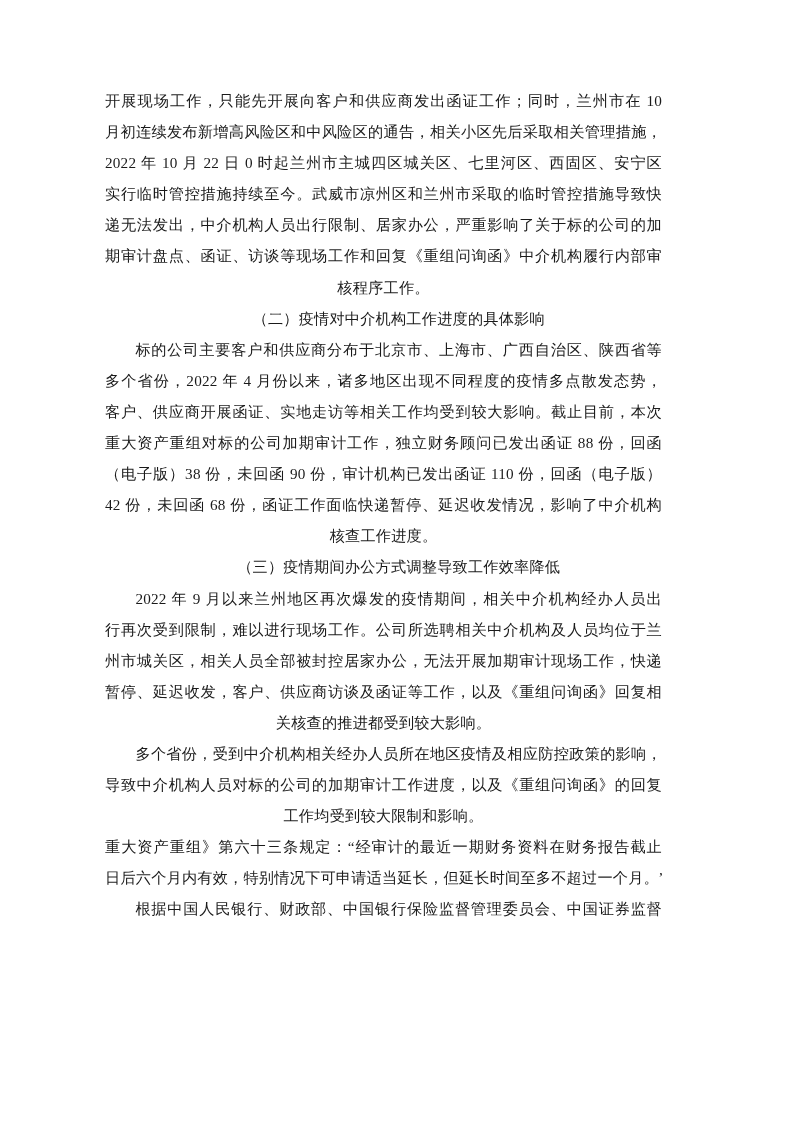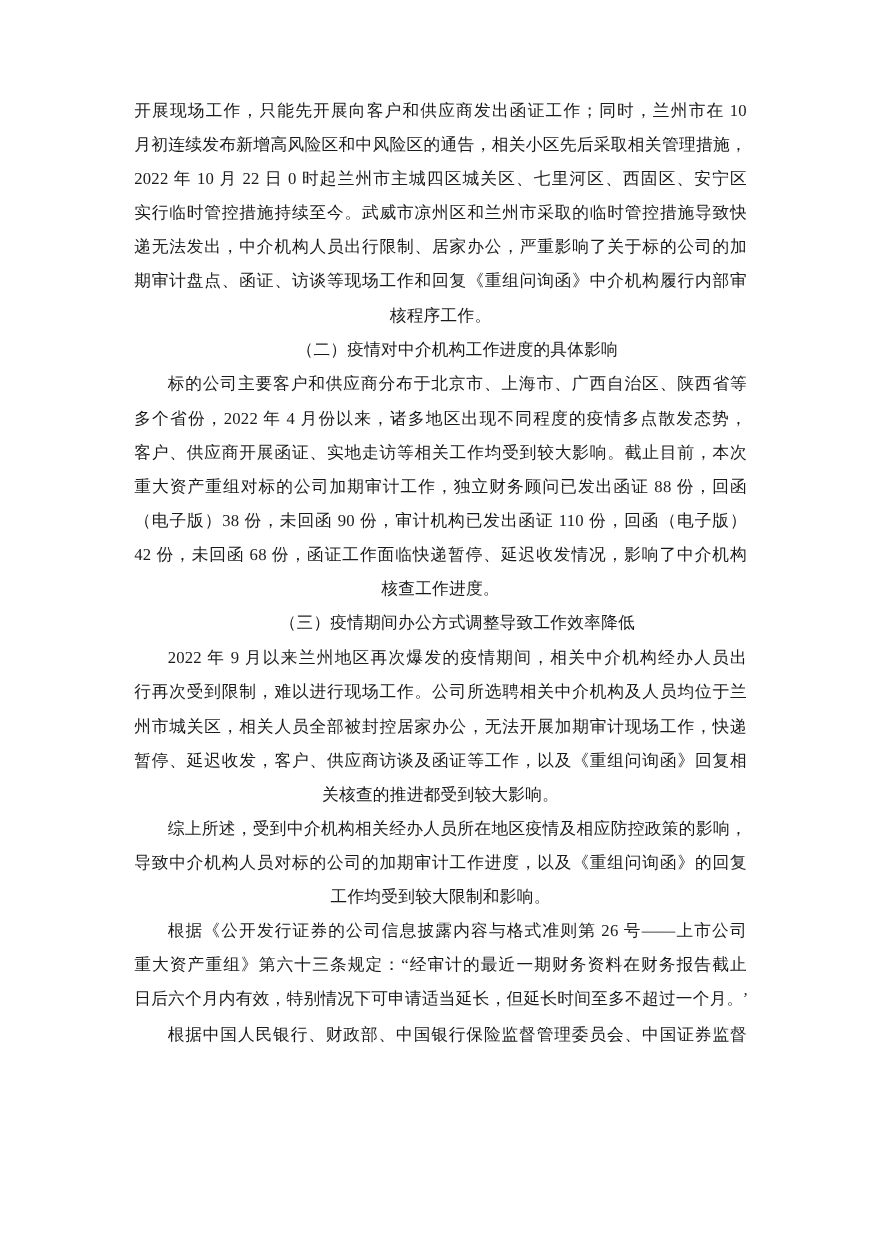--- a/index.html
+++ b/index.html
@@ -11,21 +11,21 @@
     position: relative;
     width: 793px;
     height: 1122px;
     background: #ffffff;
     font-family: "Liberation Serif", "DejaVu Serif", serif;
     color: #1a1a1a;
     overflow: hidden;
   }
   .content {
     position: absolute;
-    left: 122px;
+    left: 105px;
     top: 85px;
     width: 557px;
   }
   .line {
     height: 31.1px;
     line-height: 31.1px;
     font-size: 15.2px;
     letter-spacing: 0.2px;
     text-align: center;
     white-space: nowrap;
@@ -74,26 +74,25 @@
         <div class="line indent">（三）疫情期间办公方式调整导致工作效率降低</div>
       </div>
       <div>
         <div class="line fill indent">2022 年 9 月以来兰州地区再次爆发的疫情期间，相关中介机构经办人员出</div>
         <div class="line fill">行再次受到限制，难以进行现场工作。公司所选聘相关中介机构及人员均位于兰</div>
         <div class="line fill">州市城关区，相关人员全部被封控居家办公，无法开展加期审计现场工作，快递</div>
         <div class="line fill">暂停、延迟收发，客户、供应商访谈及函证等工作，以及《重组问询函》回复相</div>
         <div class="line">关核查的推进都受到较大影响。</div>
       </div>
       <div>
-        <div class="line fill indent">综上所述，受到中介机构相关经办人员所在地区疫情及相应防控政策的影响，</div>
+        <div class="line fill indent">多个省份，受到中介机构相关经办人员所在地区疫情及相应防控政策的影响，</div>
         <div class="line fill">导致中介机构人员对标的公司的加期审计工作进度，以及《重组问询函》的回复</div>
         <div class="line">工作均受到较大限制和影响。</div>
       </div>
       <div>
-        <div class="line fill indent">根据《公开发行证券的公司信息披露内容与格式准则第 26 号——上市公司</div>
         <div class="line fill">重大资产重组》第六十三条规定：“经审计的最近一期财务资料在财务报告截止</div>
         <div class="line">日后六个月内有效，特别情况下可申请适当延长，但延长时间至多不超过一个月。”</div>
       </div>
       <div>
         <div class="line fill indent">根据中国人民银行、财政部、中国银行保险监督管理委员会、中国证券监督</div>
       </div>
     </div>
 </div>
 
 </body></html>

